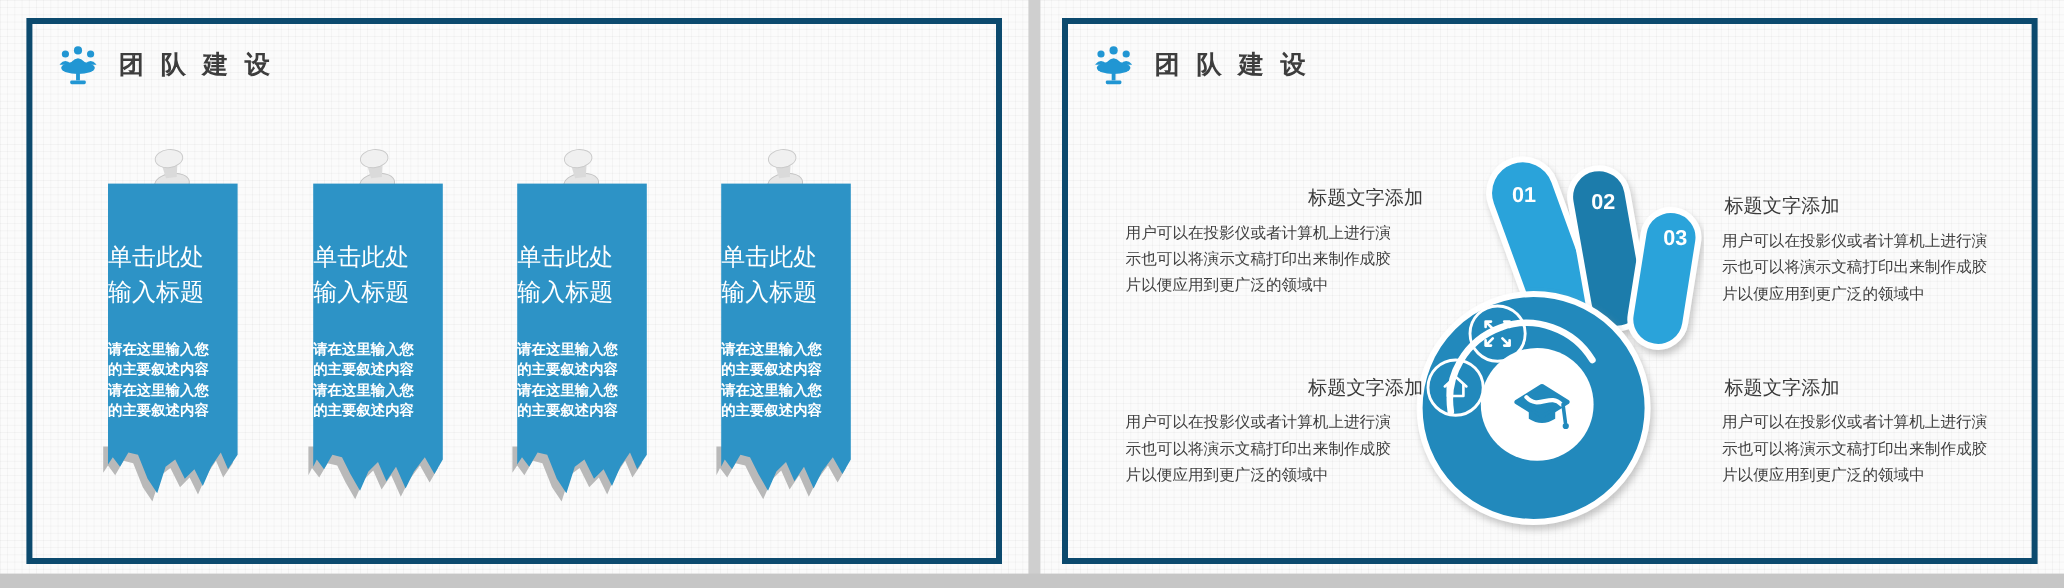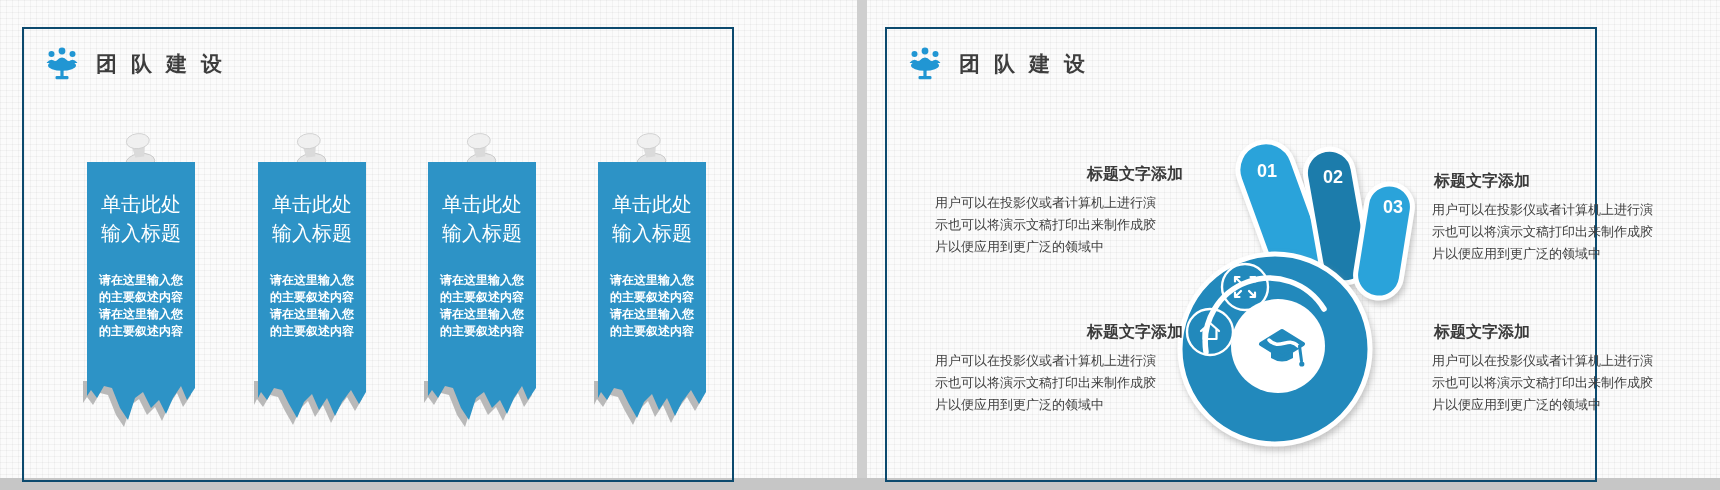--- a/index.html
+++ b/index.html
@@ -11,42 +11,42 @@
       linear-gradient(rgba(0,0,0,0.035) 1px, transparent 1px),
       linear-gradient(90deg, rgba(0,0,0,0.035) 1px, transparent 1px);
     background-size:6px 6px;
     overflow:hidden;
   }
   .canvas { position:relative; width:1720px; height:490px; }
 
   .divider-v { position:absolute; left:857px; top:0; width:10px; height:490px; background:#cfcfcf; }
   .bottom-bar { position:absolute; left:0; top:478px; width:1720px; height:12px; background:#c6c6c6; }
 
-  .slide { position:absolute; top:27px; width:712px; height:455px; border:2px solid #0c4a6e; }
+  .slide { position:absolute; top:15px; width:813px; height:455px; border:5px solid #0c4a6e; }
   .slide-left  { left:22px; }
   .slide-right { left:885px; }
 
   .slide-header { position:absolute; left:20px; top:18px; display:flex; align-items:center; }
   .slide-header .hicon { width:36px; height:34px; }
   .slide-title { margin-left:16px; font-size:21px; font-weight:600; color:#3d3d3d; letter-spacing:14px; line-height:34px; white-space:nowrap; }
 
   
   .card { position:absolute; top:133px; width:108px; }
   .card-body {
     position:relative; width:108px; height:212px; background:#2d93c6;
-    text-align:center; color:#ffffff; padding-top:28px;
+    text-align:left; color:#ffffff; padding-top:48px;
   }
   .card-title { font-size:20px; line-height:29px; font-weight:400; }
   .card-text { margin-top:24px; font-size:12px; font-weight:bold; line-height:17px; }
   .card-torn { position:absolute; left:-6px; top:212px; width:120px; height:58px; display:block; }
   .card-pin { position:absolute; left:31px; top:-33px; width:46px; height:75px; }
 
   
   .tblock { position:absolute; width:254px; color:#404040; }
-  .tblock .ttl { font-size:16px; font-weight:700; color:#3a3a3a; margin-bottom:7px; }
+  .tblock .ttl { font-size:16px; font-weight:400; color:#3a3a3a; margin-bottom:7px; }
   .tblock .bline { font-size:13px; line-height:22px; text-align:left; white-space:nowrap; }
   .tblock.align-right .ttl { text-align:right; padding-right:6px; }
   .tblock.align-left  .ttl { text-align:left; padding-left:2px; }
   .tb-tl { left:48px;  top:135px; }
   .tb-bl { left:48px;  top:293px; }
   .tb-tr { left:545px; top:142px; }
   .tb-br { left:545px; top:293px; }
 
   .diagram-svg { position:absolute; left:210px; top:80px; width:320px; height:350px; }
   .num { font-family:"Liberation Sans","DejaVu Sans",sans-serif; font-size:18px; font-weight:bold; fill:#ffffff; }

